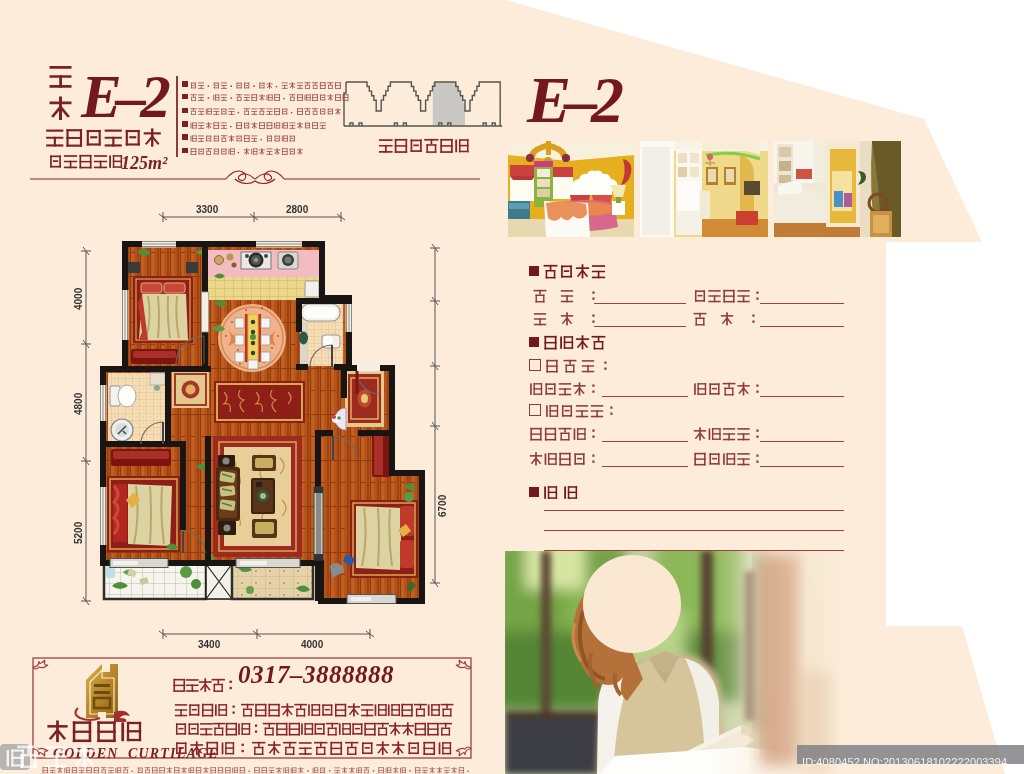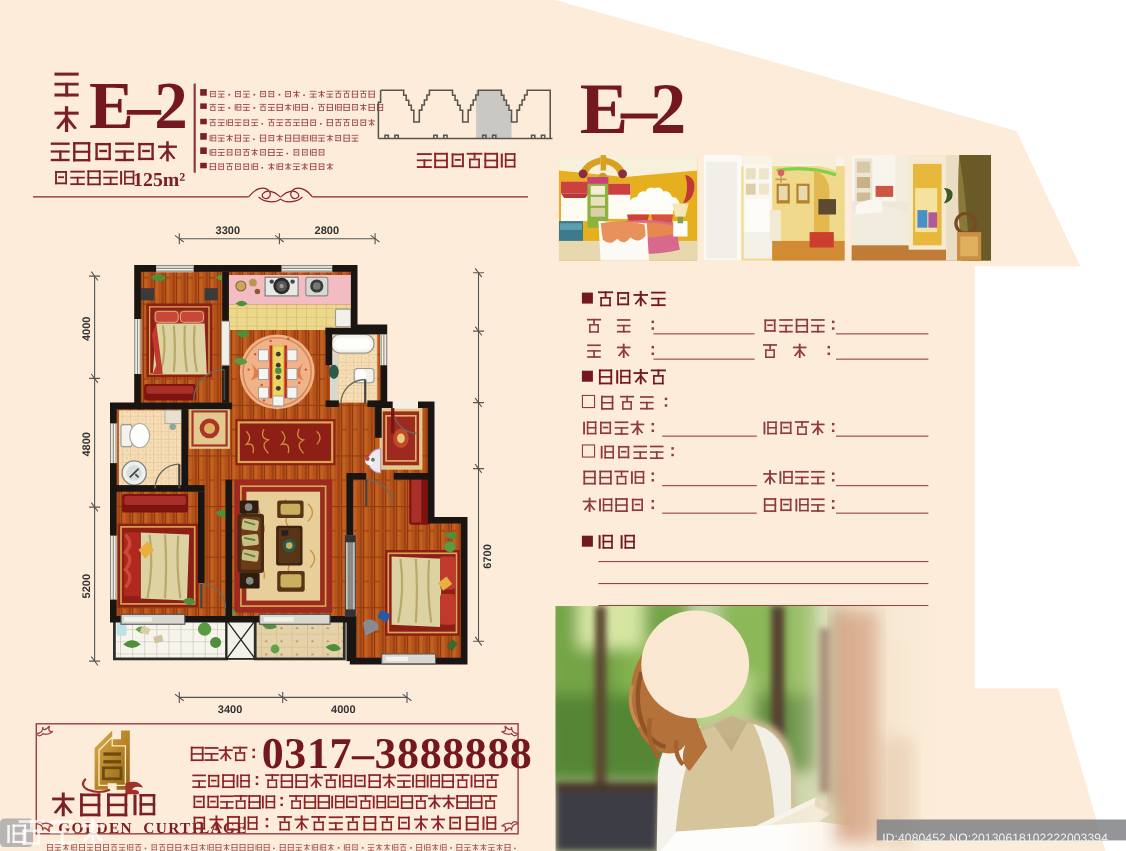--- a/index.html
+++ b/index.html
@@ -1,16 +1,16 @@
 <!DOCTYPE html>
 <html><head><meta charset="utf-8"><style>
 html,body{margin:0;padding:0;width:1024px;height:774px;overflow:hidden;background:#fff;
 font-family:"Liberation Sans",sans-serif;}
 .abs{position:absolute;}
-.ser{font-family:"Liberation Serif",serif;}
+.ser{font-family:"Liberation Serif",serif;font-style:italic;}
 </style></head><body>
 <div class="abs" style="left:0;top:0;width:1024px;height:774px">
 <svg width="0" height="0" style="position:absolute">
       <defs>
 <symbol id="g0" viewBox="0 0 100 100">
           <rect x="10" y="6" width="80" height="11"></rect>
           <rect x="10" y="85" width="80" height="11"></rect>
           <rect x="10" y="6" width="11" height="90"></rect>
           <rect x="79" y="6" width="11" height="90"></rect>
           <rect x="10" y="46" width="80" height="10"></rect>
@@ -657,21 +657,21 @@
 <g fill="#8c2327">
 <use href="#g0" x="0" y="1" width="14.5" height="14.5"></use>
 <use href="#g3" x="13" y="1" width="14.5" height="14.5"></use>
 <use href="#g1" x="26" y="1" width="14.5" height="14.5"></use>
 <use href="#g5" x="39" y="1" width="14.5" height="14.5"></use>
 <rect x="57.51" y="3.625" width="2.32" height="2.32"></rect>
 <rect x="57.51" y="9.86" width="2.32" height="2.32"></rect>
 </g>
     </svg>
 
-<div class="abs ser" style="left:238px;top:661px;font-size:40px;font-weight:bold;color:#73181c;letter-spacing:0.5px">0317–3888888</div>
+<div class="abs ser" style="left:238px;top:661px;font-size:25px;font-weight:bold;color:#73181c;letter-spacing:0.5px">0317–3888888</div>
 
 <svg class="abs" style="left:174px;top:702px" width="281" height="16">
 <g fill="#8c2327">
 <use href="#g3" x="0" y="1" width="14" height="14"></use>
 <use href="#g2" x="13.3" y="1" width="14" height="14"></use>
 <use href="#g0" x="26.6" y="1" width="14" height="14"></use>
 <use href="#g4" x="39.9" y="1" width="14" height="14"></use>
 <rect x="58.52" y="3.5" width="2.24" height="2.24"></rect>
 <rect x="58.52" y="9.52" width="2.24" height="2.24"></rect>
 <use href="#g5" x="66.5" y="1" width="14" height="14"></use>

